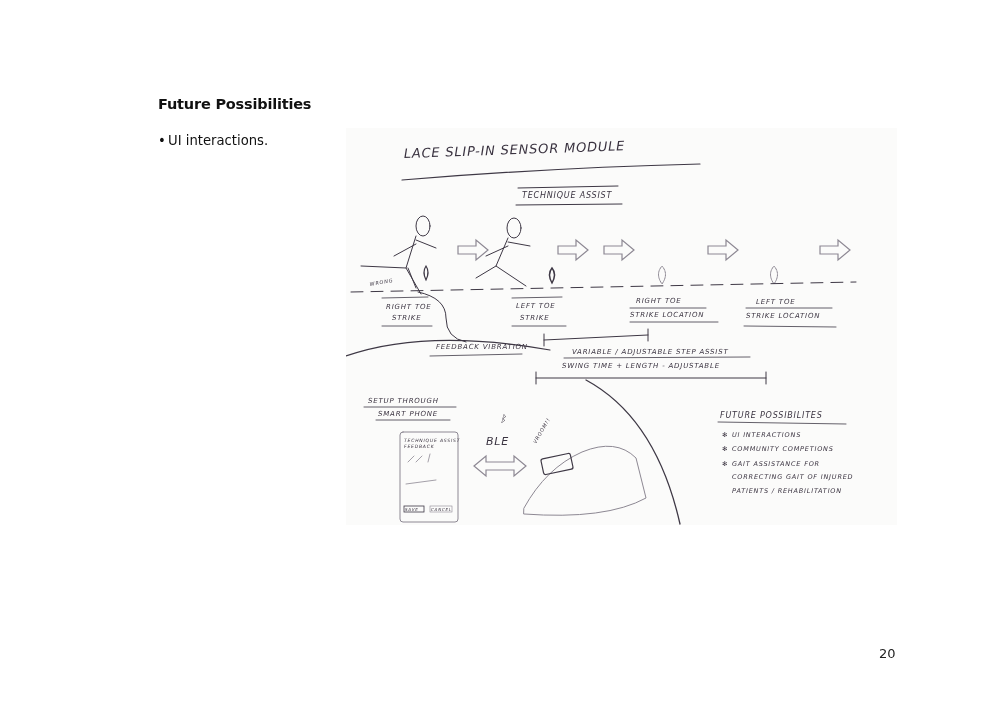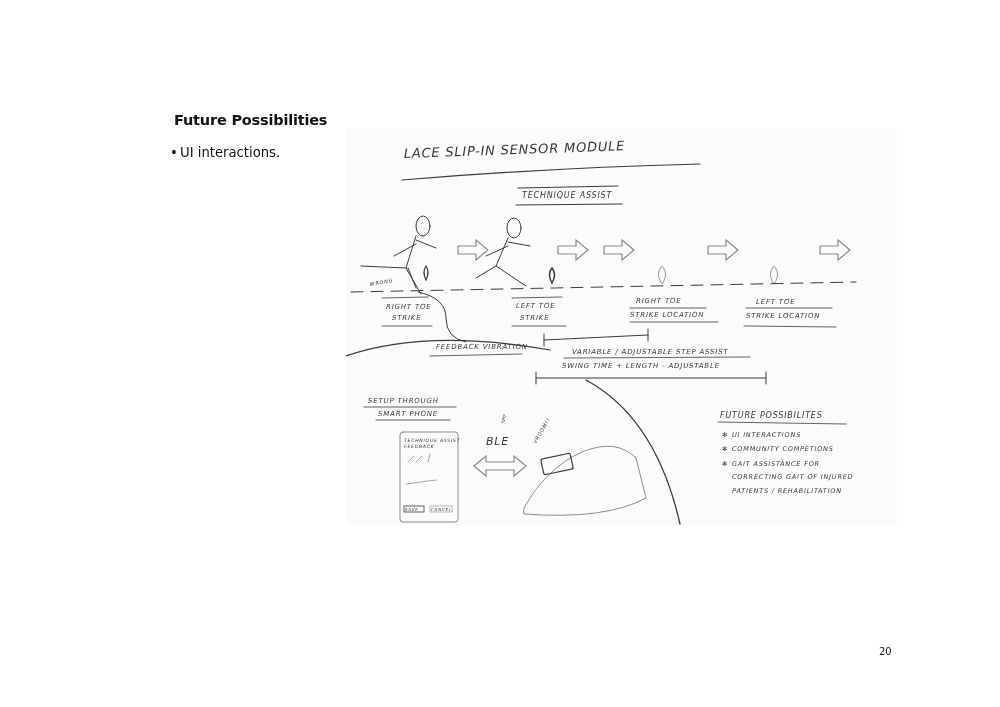--- a/index.html
+++ b/index.html
@@ -15,27 +15,27 @@
       font-family: "DejaVu Sans", "Liberation Sans", sans-serif;
       color: #111111;
     }
     .section-title {
       position: absolute;
       left: 158px;
       top: 96px;
       font-size: 14.5px;
       font-weight: bold;
       letter-spacing: -0.2px;
-      margin: 16px;
+      margin: 0;
     }
     .bullet-list {
       position: absolute;
       left: 158px;
       top: 132px;
-      margin: 12px;
+      margin: 0;
       padding: 0;
       list-style: none;
       font-size: 13.2px;
       line-height: 17px;
       width: 160px;
     }
     .bullet-list li {
       padding-left: 10px;
       text-indent: -10px;
       position: relative;
@@ -63,21 +63,21 @@
       font-style: italic;
       fill: #3a3340;
       letter-spacing: 0.8px;
     }
     .sk-line { stroke: #3e3845; fill: none; stroke-linecap: round; }
     .sk-faint { stroke: #8d8893; fill: none; stroke-linecap: round; }
     .page-number {
       position: absolute;
       left: 879px;
       top: 646px;
-      font-size: 10px;
+      font-size: 13px;
       color: #222222;
     }
   </style>
 </head>
 <body>
 
 <h2 class="section-title">Future Possibilities</h2>
 
 <ul class="bullet-list">
   <li><span class="dot">•</span><span>UI interactions.</span></li>

